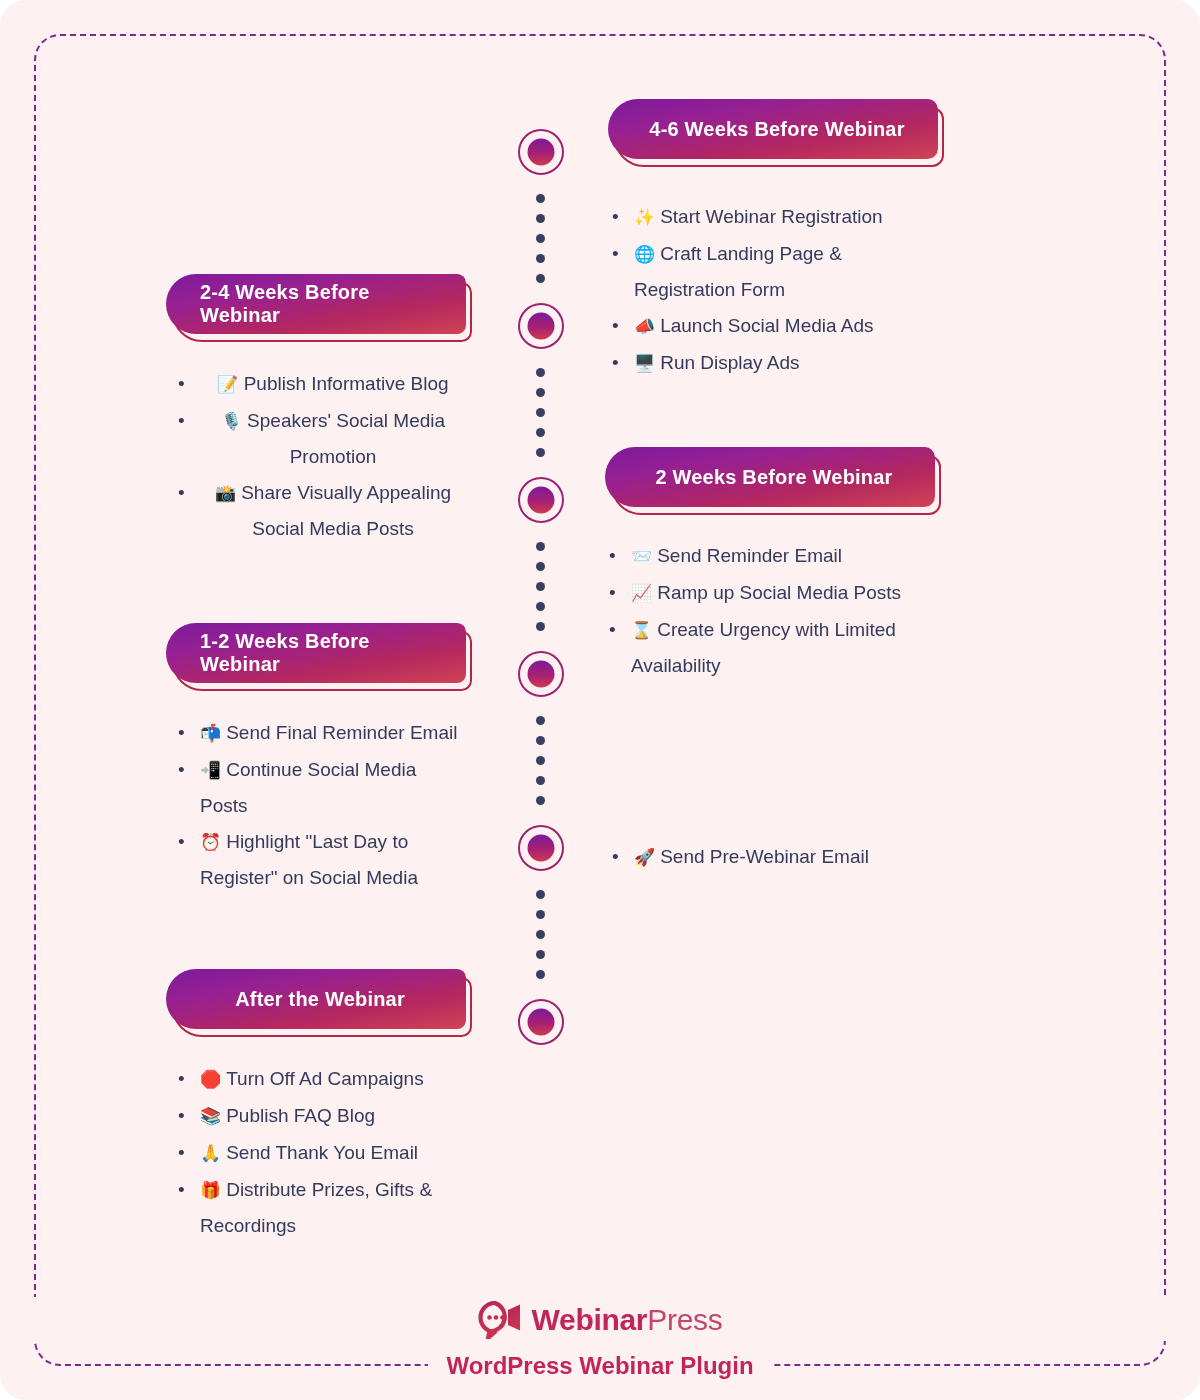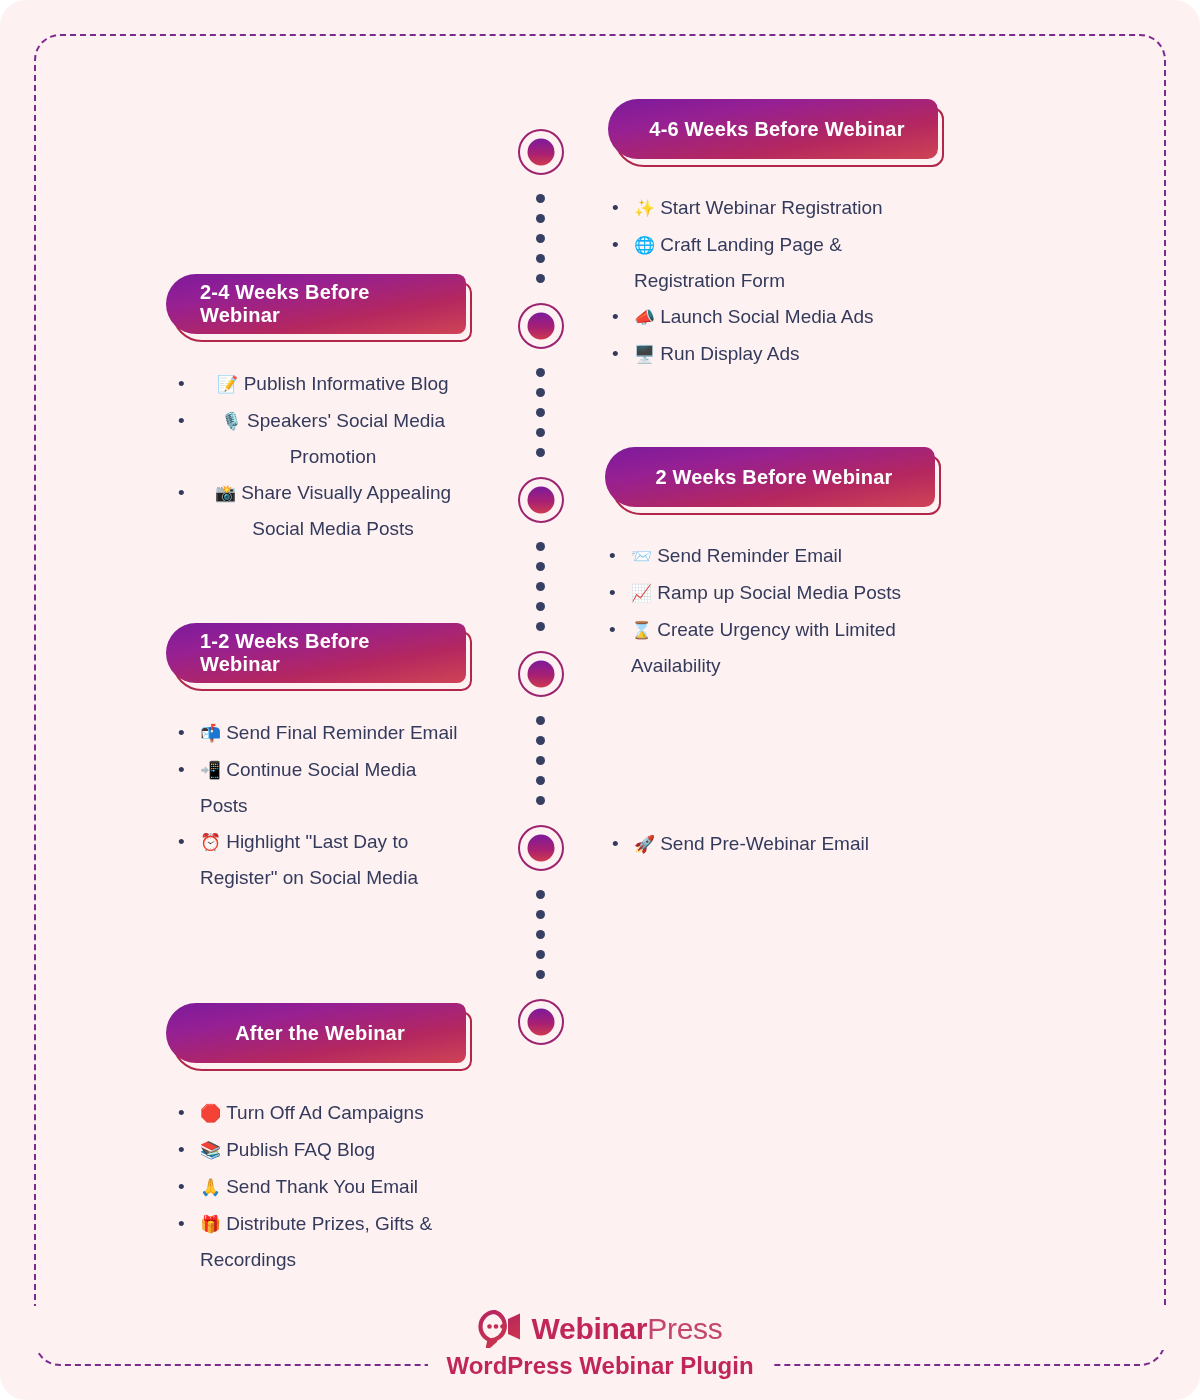--- a/index.html
+++ b/index.html
@@ -126,20 +126,21 @@
   .logo-mark{ display:block; }
   .logo-text{
     font-size:30px;
     color:#c0265a;
     letter-spacing:-0.3px;
     line-height:1;
   }
   .logo-text .b{ font-weight:bold; }
   .logo-text .n{ font-weight:normal; color:#c3466e; }
   .tagline{
+    margin-top:9px;
     font-size:24px;
     color:#c0265a;
     font-weight:bold;
     background:#fdf1f1;
     display:inline-block;
     padding:2px 18px;
   }
 </style>
 </head>
 <body>
@@ -185,21 +186,21 @@
     <div class="tdot" style="left:536px;top:930px;"></div>
     <div class="tdot" style="left:536px;top:950px;"></div>
     <div class="tdot" style="left:536px;top:970px;"></div>
   </div>
 
   <div class="block right" style="left:608px;top:99px;width:330px;">
     <div class="pill-wrap">
       <div class="pill-frame"></div>
       <div class="pill">4-6 Weeks Before Webinar</div>
     </div>
-    <ul class="items" style="margin-top:31px;">
+    <ul class="items" style="margin-top:40px;">
       <li><span class="emoji">✨</span><span>Start Webinar Registration</span></li>
       <li><span class="emoji">🌐</span><span>Craft Landing Page &amp; Registration Form</span></li>
       <li><span class="emoji">📣</span><span>Launch Social Media Ads</span></li>
       <li><span class="emoji">🖥️</span><span>Run Display Ads</span></li>
     </ul>
   </div>
 
   <div class="block left" style="left:166px;top:274px;width:300px;">
     <div class="pill-wrap">
       <div class="pill-frame"></div>
@@ -230,26 +231,26 @@
       <div class="pill">1-2 Weeks Before Webinar</div>
     </div>
     <ul class="items" style="margin-top:32px;margin-left:8px;">
       <li><span class="emoji">📬</span><span>Send Final Reminder Email</span></li>
       <li><span class="emoji">📲</span><span>Continue Social Media Posts</span></li>
       <li><span class="emoji">⏰</span><span>Highlight "Last Day to Register" on Social Media</span></li>
     </ul>
   </div>
 
   <div class="block right" style="left:608px;top:795px;width:330px;">
-    <ul class="items" style="margin-top:31px;">
+    <ul class="items" style="margin-top:44px;">
       <li><span class="emoji">🚀</span><span>Send Pre-Webinar Email</span></li>
     </ul>
   </div>
 
-  <div class="block left" style="left:166px;top:969px;width:300px;margin-top:34px;">
+  <div class="block left" style="left:166px;top:969px;width:300px;">
     <div class="pill-wrap">
       <div class="pill-frame"></div>
       <div class="pill">After the Webinar</div>
     </div>
     <ul class="items" style="margin-top:32px;margin-left:8px;">
       <li><span class="emoji">🛑</span><span>Turn Off Ad Campaigns</span></li>
       <li><span class="emoji">📚</span><span>Publish FAQ Blog</span></li>
       <li><span class="emoji">🙏</span><span>Send Thank You Email</span></li>
       <li><span class="emoji">🎁</span><span>Distribute Prizes, Gifts &amp; Recordings</span></li>
     </ul>

